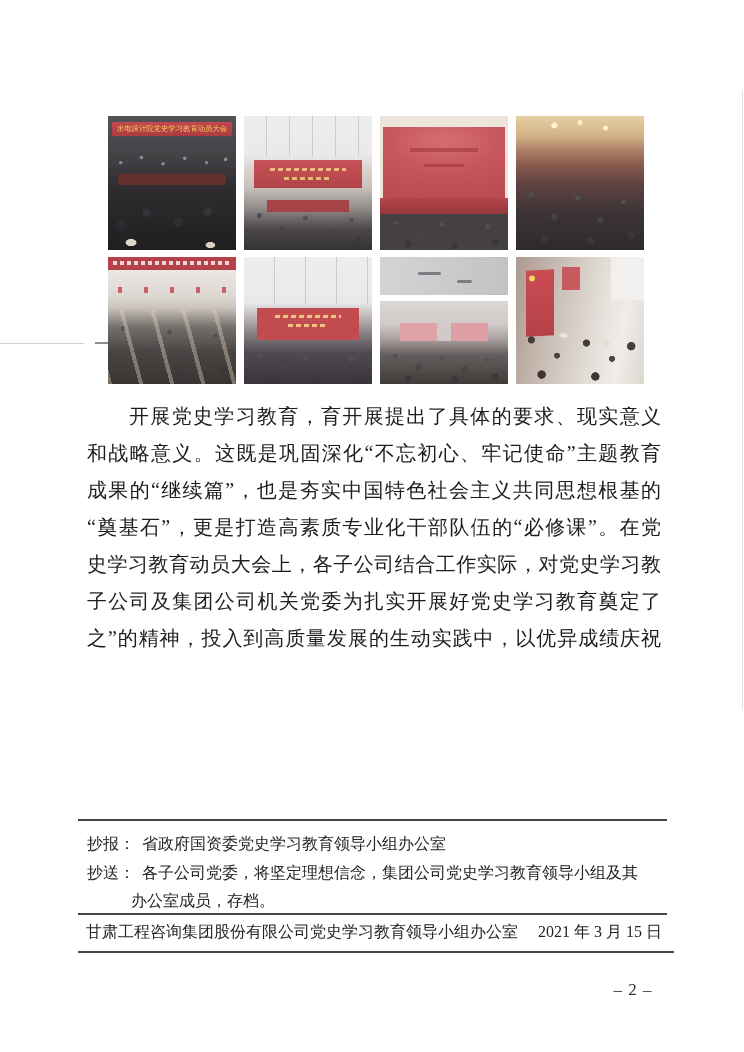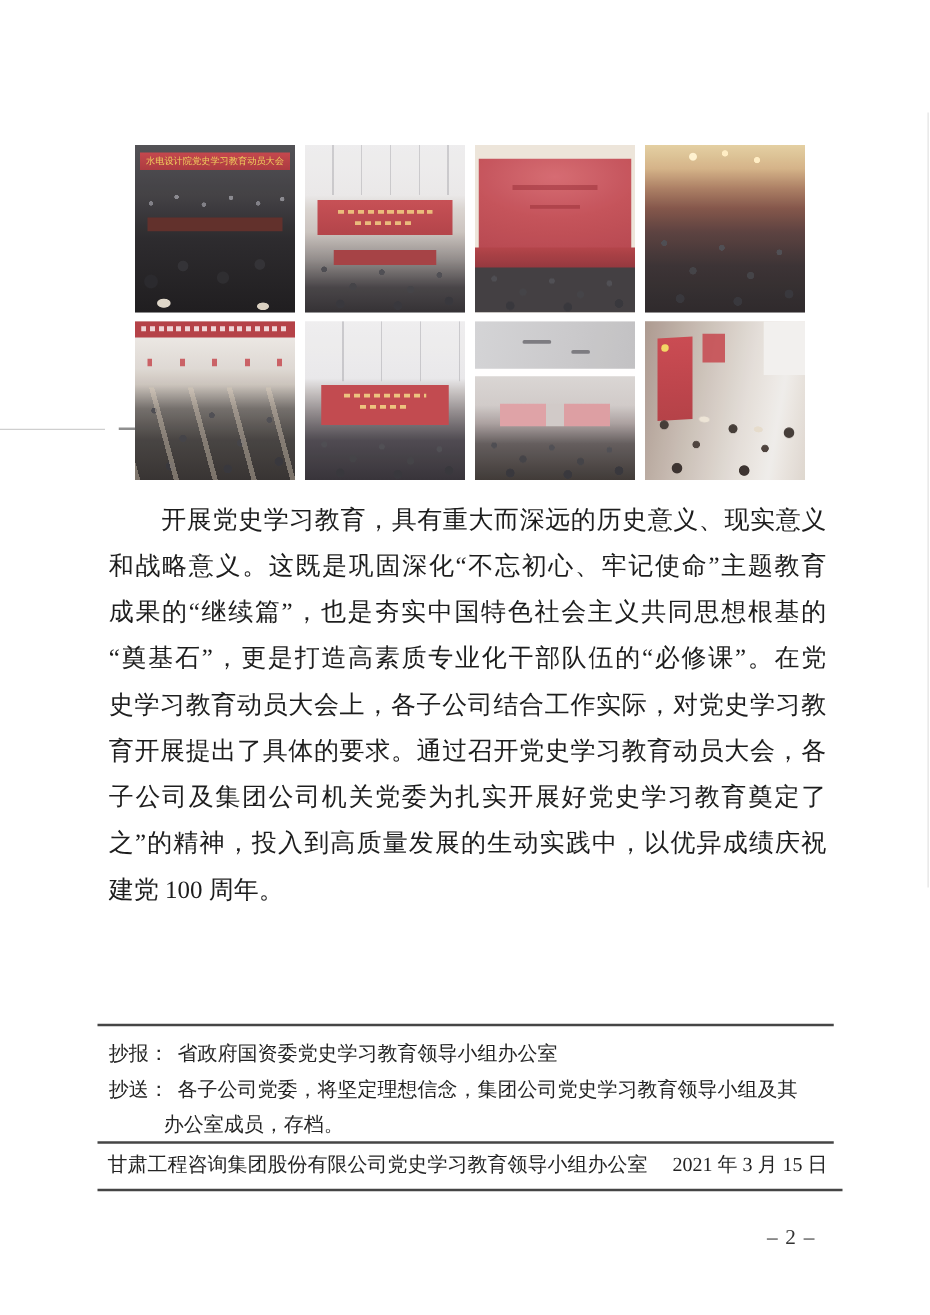--- a/index.html
+++ b/index.html
@@ -244,29 +244,27 @@
       <div class="window"></div>
       <div class="vbanner"></div>
       <div class="vbanner2"></div>
       <div class="table"></div>
       <div class="crowd"></div>
     </figure>
 
   </div>
 
   <div class="body-text">
-    <div class="line first">开展党史学习教育，具有重大而深远的历史意义、现实意义</div>
+    <div class="line first">开展党史学习教育，育开展提出了具体的要求、现实意义</div>
     <div class="line">和战略意义。这既是巩固深化“不忘初心、牢记使命”主题教育</div>
     <div class="line">成果的“继续篇”，也是夯实中国特色社会主义共同思想根基的</div>
     <div class="line">“奠基石”，更是打造高素质专业化干部队伍的“必修课”。在党</div>
     <div class="line">史学习教育动员大会上，各子公司结合工作实际，对党史学习教</div>
-    <div class="line">育开展提出了具体的要求。通过召开党史学习教育动员大会，各</div>
     <div class="line">子公司及集团公司机关党委为扎实开展好党史学习教育奠定了</div>
     <div class="line">之”的精神，投入到高质量发展的生动实践中，以优异成绩庆祝</div>
-    <div class="line last">建党 100 周年。</div>
   </div>
 
   <div class="rule rule-1"></div>
 
   <div class="footer-line fl-1">
     <span class="lbl">抄报：</span><span>省政府国资委党史学习教育领导小组办公室</span>
   </div>
 
   <div class="footer-line fl-2">
     <span class="lbl">抄送：</span><span>各子公司党委，将坚定理想信念，集团公司党史学习教育领导小组及其</span>

